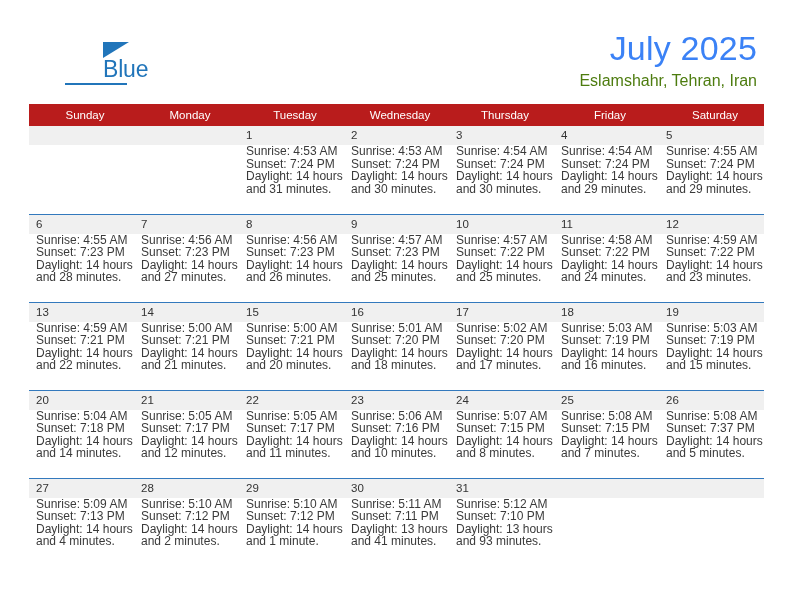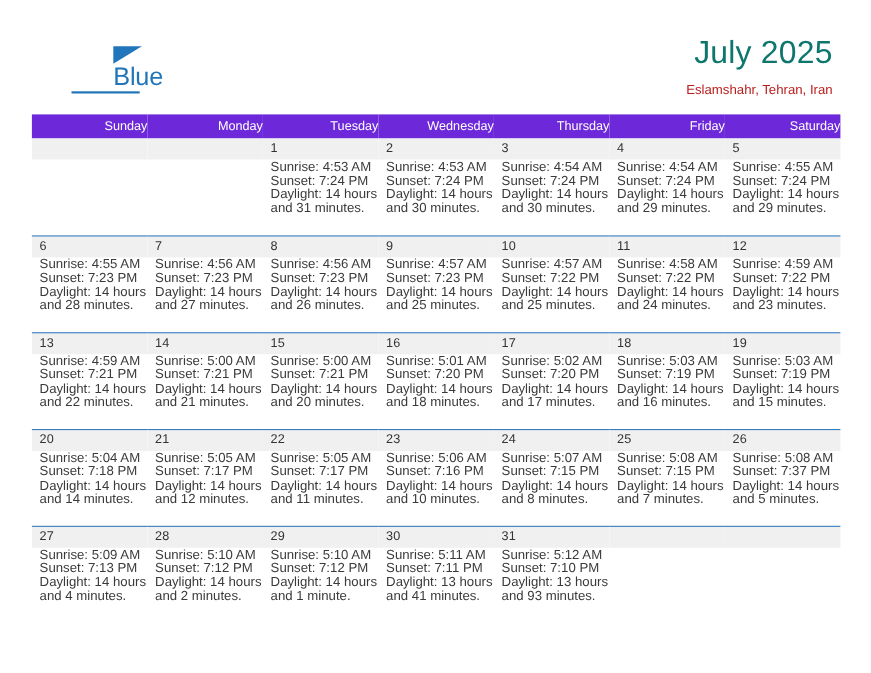--- a/index.html
+++ b/index.html
@@ -69,51 +69,51 @@
     background: #2175ba;
   }
 
   .title-block {
     position: absolute;
     right: 0;
     top: 0;
     text-align: right;
   }
   .cal-title {
-    font-size: 29px;
+    font-size: 34px;
     font-weight: normal;
-    color: #0f766e;
+    color: #3b82f6;
     line-height: 36px;
     letter-spacing: 0.2px;
   }
   .cal-subtitle {
-    font-size: 12px;
-    color: #b91c1c;
+    font-size: 16px;
+    color: #4d7c0f;
     line-height: 22px;
     margin-top: 4px;
   }
 
   
   .calendar {
     position: absolute;
     left: 29px;
     top: 104px;
     width: 735px;
   }
   table.cal {
     width: 735px;
     border-collapse: collapse;
     table-layout: fixed;
   }
   table.cal th {
-    background: #6d28d9;
+    background: #b91c1c;
     color: #ffffff;
     font-size: 11.5px;
     font-weight: normal;
-    text-align: right;
+    text-align: center;
     padding: 5px 0 5px 7px;
     height: 21px;
     line-height: 12px;
   }
   table.cal td {
     vertical-align: top;
     padding: 0;
     height: 88px;
     border-top: 1px solid #3379bd;
     background: #ffffff;

